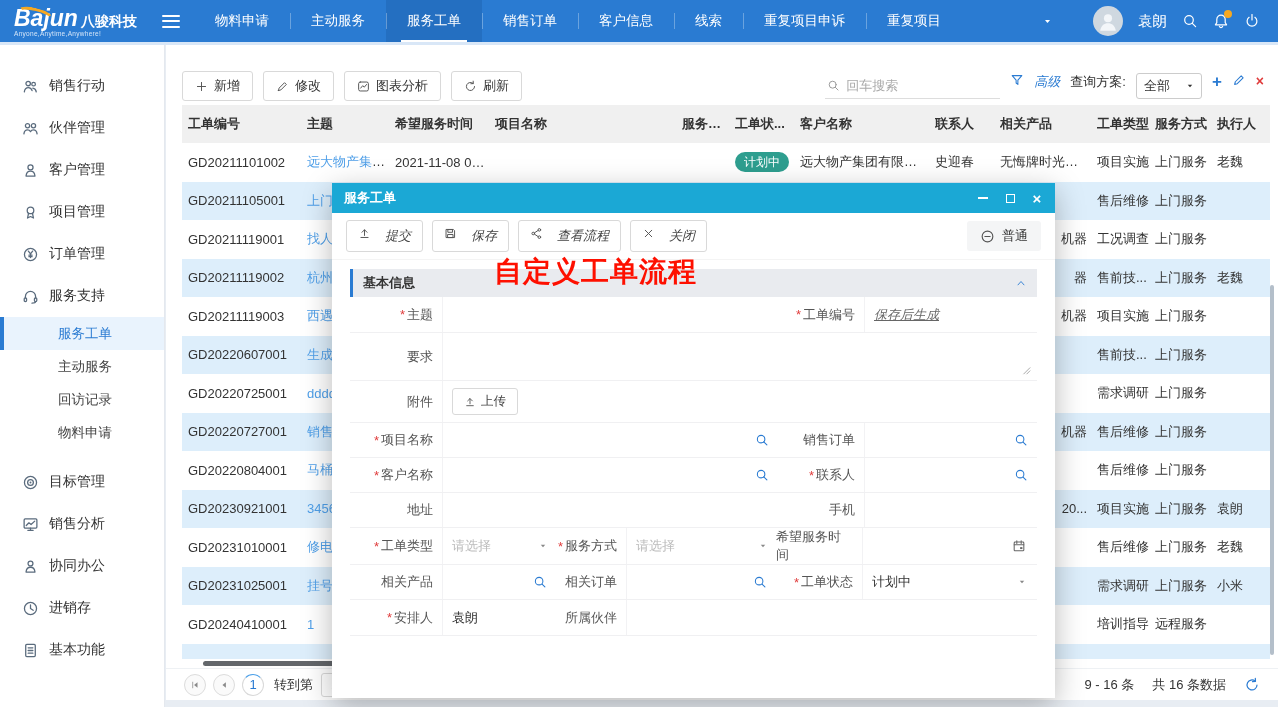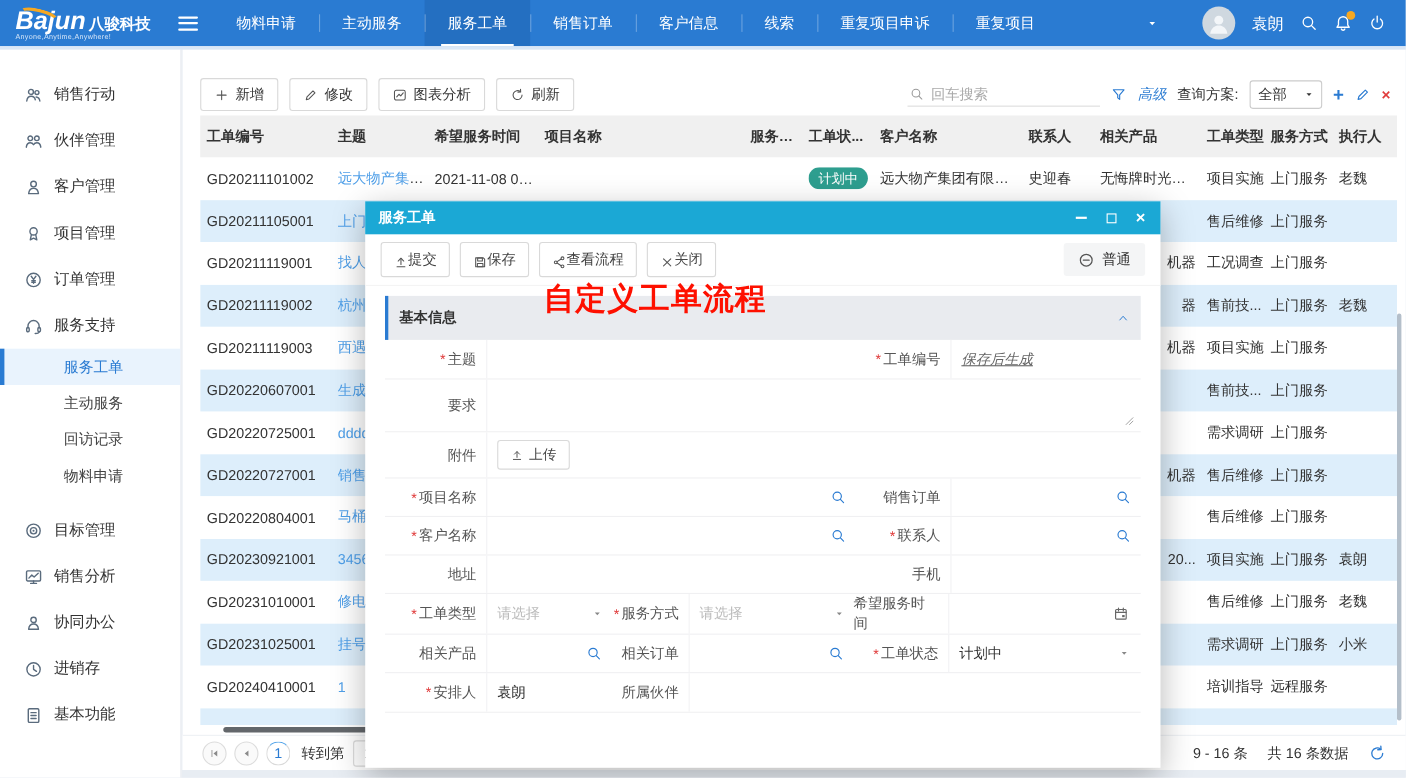--- a/index.html
+++ b/index.html
@@ -40,21 +40,21 @@
   .side-item .ic { font-size:17px; color:#5a6b7d; }
   .side-item.sub { height:33px; padding-left:58px; font-size:13.5px; color:#444; }
   .side-item.sub.active { color:#2a7bd2; background:#e9f3fd; border-left:4px solid #2a7bd2; padding-left:54px; }
   .side-item.gap { margin-top:12px; }
 
   
   .content { position:absolute; top:45px; left:166px; right:0; bottom:7px; background:#fff; z-index:1; }
   .toolbar { position:absolute; top:26px; left:16px; right:14px; height:30px; display:flex; align-items:center; }
   .tb-btn { display:inline-flex; align-items:center; gap:6px; height:30px; padding:0 12px; margin-right:10px; background:#fff; border:1px solid #d9d9d9; border-radius:3px; font-size:13px; color:#333; cursor:pointer; }
   .tb-btn .ic { font-size:13px; color:#555; }
-  .search-cluster { margin-left:auto; display:flex; align-items:center; gap:10px; }
+  .search-cluster { margin-left:auto; display:flex; gap:10px; }
   .search-box { display:flex; align-items:center; gap:6px; width:175px; border-bottom:1px solid #ddd; padding:3px 2px; color:#999; }
   .search-box .ic { font-size:13px; }
   .search-box input { border:none; outline:none; font-size:13px; width:130px; color:#333; font-family:inherit; }
   .search-box input::placeholder { color:#a9a9a9; }
   .funnel { color:#2a7bd2; font-size:14px; cursor:pointer; }
   .adv-link { color:#2a7bd2; font-size:13px; cursor:pointer;font-style:italic; }
   .query-label { font-size:13px; color:#333; }
   .query-select { display:flex; align-items:center; justify-content:space-between; width:66px; height:26px; border:1px solid #ccc; border-radius:3px; padding:0 7px; font-size:13px; cursor:pointer; }
   .query-select .caret { font-size:8px; color:#333; }
   .q-plus { color:#2a7bd2; font-size:17px; font-weight:bold; cursor:pointer; line-height:1; }
@@ -88,27 +88,27 @@
 
   
   .modal { position:absolute; left:332px; top:183px; width:723px; height:515px; background:#fff; box-shadow:0 8px 28px rgba(0,0,0,.28); z-index:20; }
   .m-title { height:30px; background:#1ba8d5; color:#fff; display:flex; align-items:center; padding:0 12px; font-size:13px; font-weight:bold; }
   .m-controls { margin-left:auto; display:flex; align-items:center; gap:15px; }
   .mc { cursor:pointer; display:flex; align-items:center; justify-content:center; width:12px; height:12px; }
   .mc-min { width:10px; height:2px; background:#fff; }
   .mc-max { width:9px; height:9px; border:1.5px solid #fff; }
   .mc-close { font-size:15px; color:#fff; }
   .m-toolbar { height:47px; display:flex; align-items:center; padding:0 14px; gap:9px; border-bottom:1px solid #f4f4f4; }
-  .m-btn { display:inline-flex; align-items:flex-end; gap:0; border:1px solid #d9d9d9; border-radius:3px; background:#fff; padding:6px 11px; font-size:13px; color:#444; cursor:pointer; }
+  .m-btn { display:inline-flex; align-items:flex-start; gap:14px; border:1px solid #d9d9d9; border-radius:3px; background:#fff; padding:6px 11px; font-size:13px; color:#444; cursor:pointer;font-style:italic; }
   .m-btn .ic { font-size:13px; color:#555; }
   .m-priority { margin-left:auto; display:inline-flex; align-items:center; gap:7px; background:#f4f5f6; border-radius:3px; padding:6px 13px; font-size:13px; color:#333; cursor:pointer; }
   .m-priority .ic { font-size:15px; color:#555; }
   .m-annotation { position:absolute; left:162px; top:70px; font-size:28px; font-weight:bold; color:#fe1000; letter-spacing:1px; z-index:6; pointer-events:none; }
   .m-form { margin:9px 18px 0; }
-  .m-section { height:40px; background:#e9ebef; border-left:3px solid #2a7bd2; display:flex; align-items:center; padding:0 10px; font-weight:bold; font-size:13px; color:#333;justify-content:center; }
+  .m-section { height:28px; background:#e9ebef; border-left:3px solid #2a7bd2; display:flex; align-items:center; padding:0 10px; font-weight:bold; font-size:13px; color:#333;justify-content:center; }
   .m-section .ic { margin-left:auto; color:#2a7bd2; font-size:12px; cursor:pointer; }
   .frow { display:flex; align-items:stretch; border-bottom:1px solid #f0f0f2; font-size:13px; min-height:35px; }
   .frow.h36 { min-height:36px; } .frow.h48 { min-height:48px; } .frow.h42 { min-height:42px; }
   .flabel { flex:none; display:flex; align-items:center; justify-content:flex-end; color:#555; padding-right:9px; }
   .w-l1 { width:92px; } .w-l2 { width:86px; } .w-l3 { width:70px; }
   .req { color:#e03c3c; margin-right:2px; }
   .ffield { position:relative; display:flex; align-items:center; border-left:1px solid #f2f2f4; padding:0 9px; color:#333; }
   .f-grow { flex:1; } .f-a { width:114px; } .f-b { width:150px; } .f-c { width:173px; }
   .ffield .mag { margin-left:auto; color:#2a7bd2; font-size:14px; cursor:pointer; }
   .ffield .cal { margin-left:auto; color:#666; font-size:14px; cursor:pointer; }

